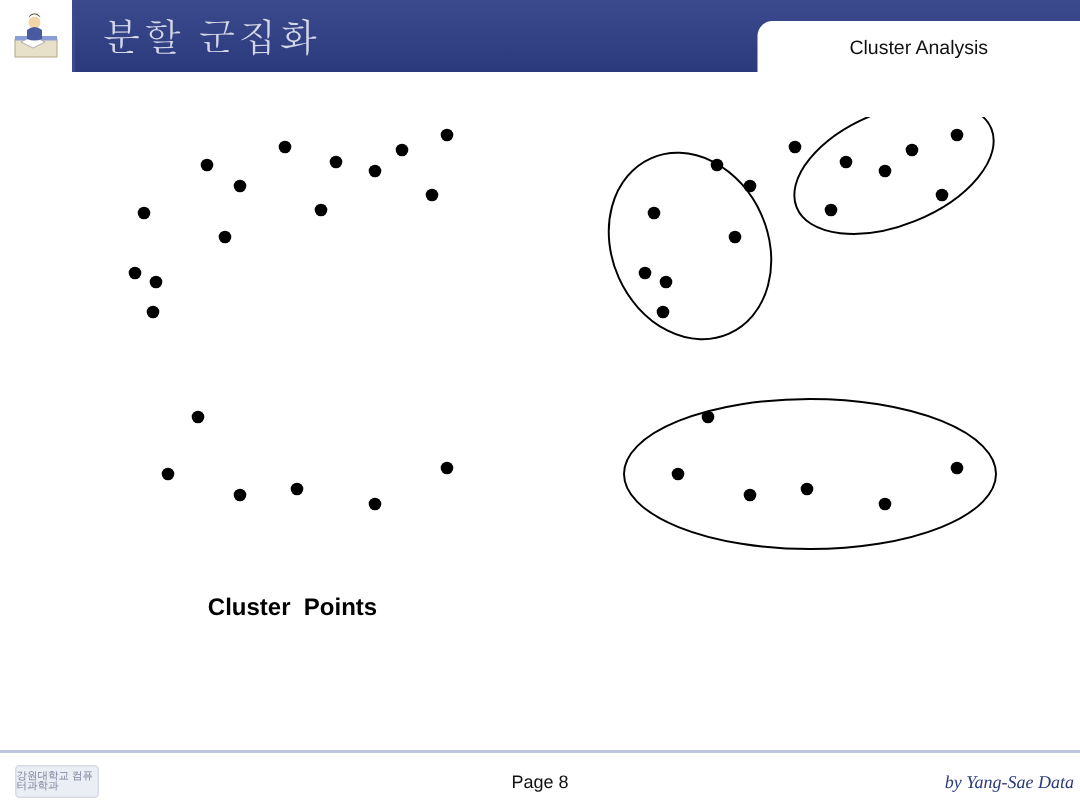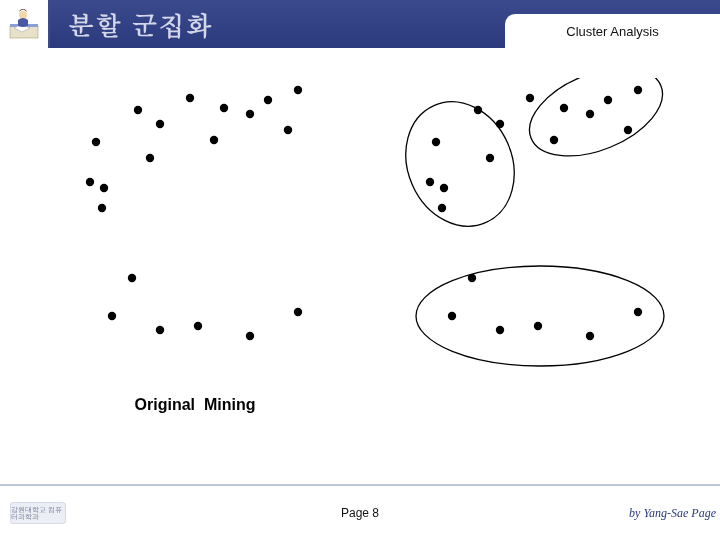--- a/index.html
+++ b/index.html
@@ -34,21 +34,21 @@
     flex: 1;
     padding-left: 18px;
     height: 100%;
     display: flex;
     align-items: center;
     position: relative;
   }
   .title-text {
     color: #d4d7ea;
     font-size: 26px;
-    font-weight: bold;
+    font-weight: normal;
     letter-spacing: 1px;
     font-family: "Batang", "Malgun Gothic", serif;
   }
   .subtitle-box {
     position: absolute;
     right: 0;
     top: 14px;
     height: 34px;
     width: 215px;
     background: #fff;
@@ -95,21 +95,21 @@
     margin-top: 4px;
     white-space: pre;
   }
 
   
   .footer {
     position: absolute;
     bottom: 0;
     left: 0;
     width: 100%;
-    height: 56px;
+    height: 40px;
     border-top: 2px solid #bfc5da;
     display: flex;
     align-items: center;
   }
   .footer-logo {
     margin-left: 10px;
     width: 56px;
     height: 22px;
     background: #eceef5;
     border: 1px solid #d6d9e6;
@@ -183,21 +183,21 @@
           <circle cx="218" cy="22" r="4.2" fill="#000"></circle>
           <circle cx="238" cy="52" r="4.2" fill="#000"></circle>
           <circle cx="248" cy="12" r="4.2" fill="#000"></circle>
           <circle cx="82" cy="200" r="4.2" fill="#000"></circle>
           <circle cx="62" cy="238" r="4.2" fill="#000"></circle>
           <circle cx="110" cy="252" r="4.2" fill="#000"></circle>
           <circle cx="148" cy="248" r="4.2" fill="#000"></circle>
           <circle cx="200" cy="258" r="4.2" fill="#000"></circle>
           <circle cx="248" cy="234" r="4.2" fill="#000"></circle>
         </svg>
-      <div class="panel-label">Original  Mining</div>
+      <div class="panel-label">Cluster  Points</div>
     </div>
 
     <div class="panel right">
       <svg viewBox="0 0 290 310" id="svg-right">
           <circle cx="46" cy="64" r="4.2" fill="#000"></circle>
           <circle cx="40" cy="104" r="4.2" fill="#000"></circle>
           <circle cx="54" cy="110" r="4.2" fill="#000"></circle>
           <circle cx="52" cy="130" r="4.2" fill="#000"></circle>
           <circle cx="88" cy="32" r="4.2" fill="#000"></circle>
           <circle cx="110" cy="46" r="4.2" fill="#000"></circle>
@@ -224,15 +224,15 @@
   </div>
 </div>
 
 <div class="footer">
   <div class="footer-logo">
     <span>강원대학교
 컴퓨터과학과</span>
   </div>
   <div class="page-num">Page 8</div>
   <div class="credit">
-    <div>by Yang-Sae Page</div>
+    <div>by Yang-Sae Data</div>
   </div>
 </div>
 
 </body></html>

